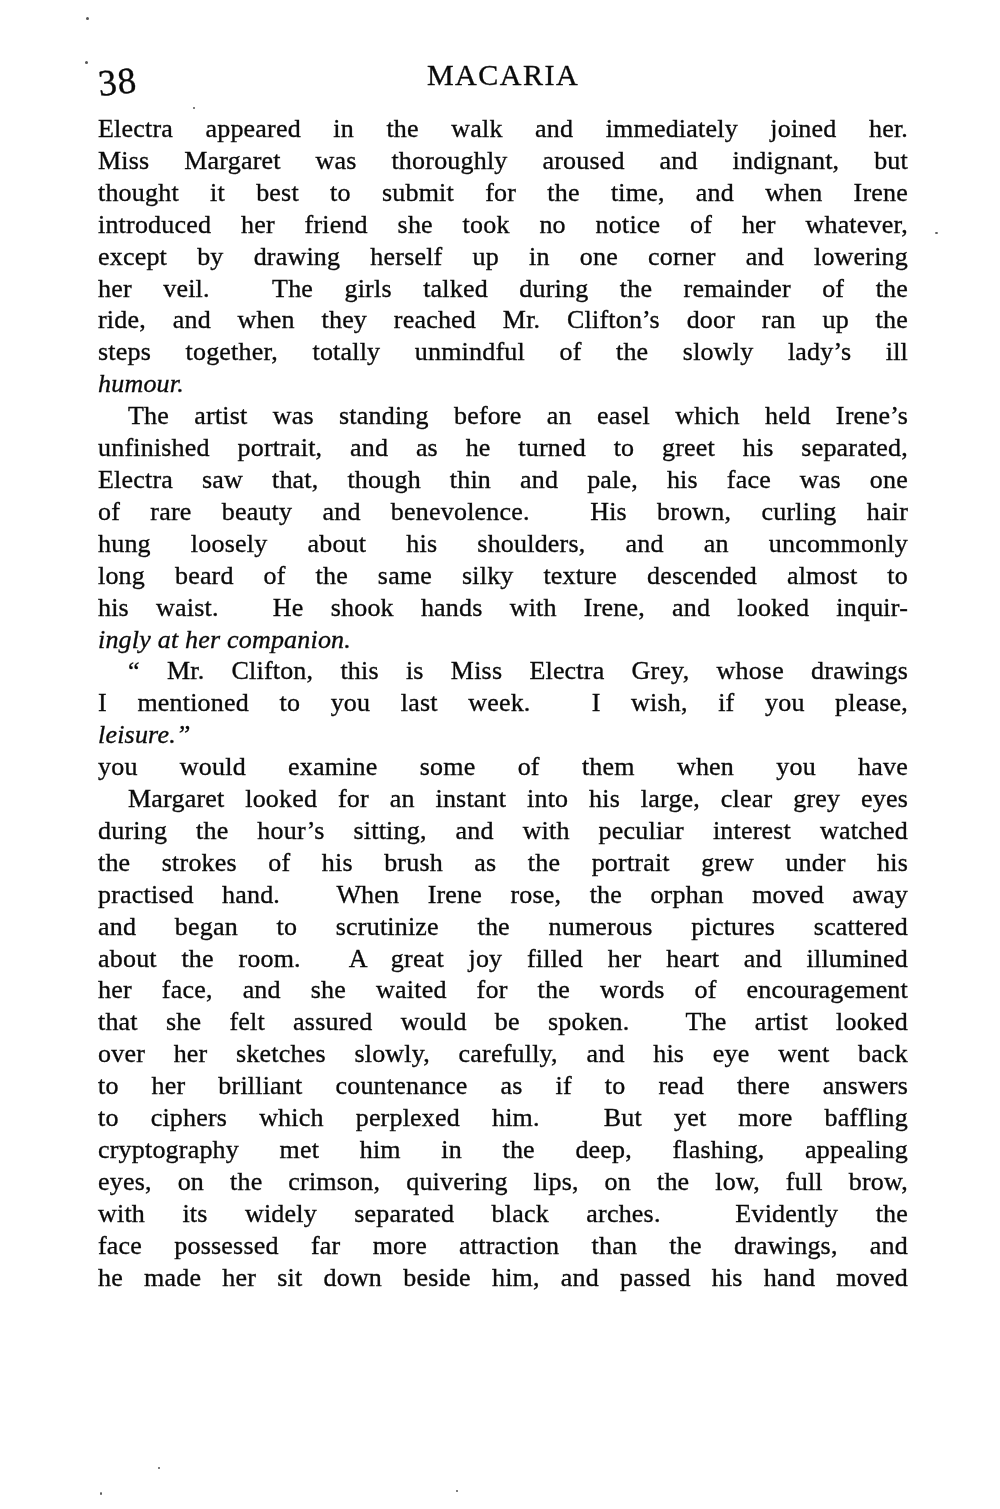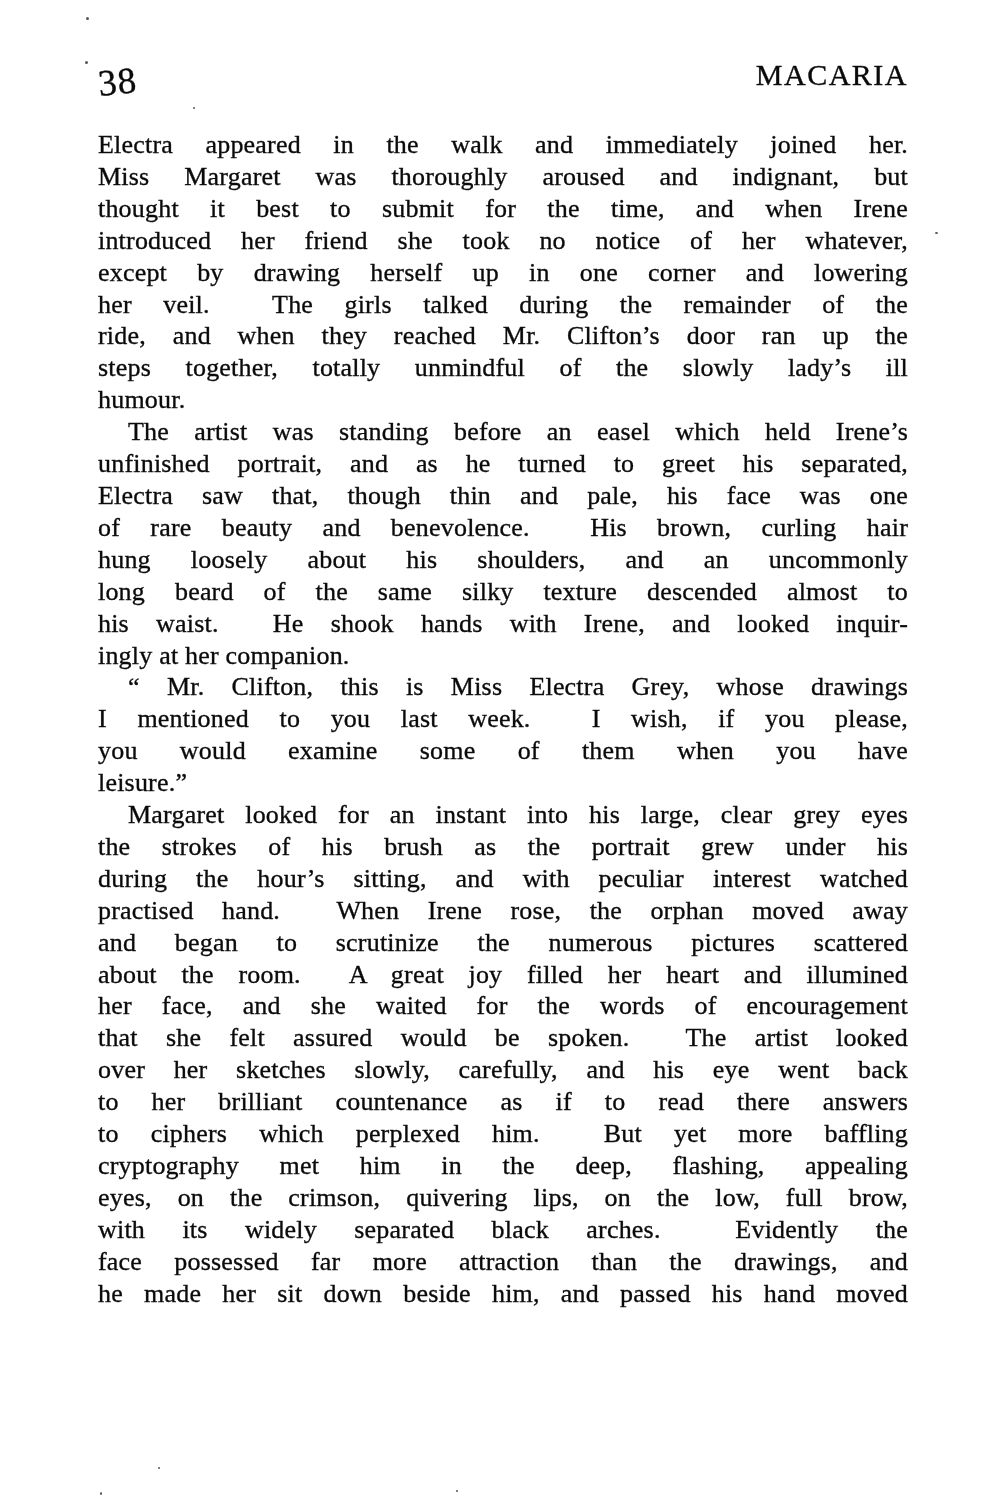--- a/index.html
+++ b/index.html
@@ -30,42 +30,41 @@
     top: 2px;
     font-size: 37px;
     transform: rotate(-6deg);
     letter-spacing: 1px;
   }
   .running-title {
     position: absolute;
     left: 0;
     right: 0;
     top: 0;
-    text-align: right;
+    text-align: center;
     font-size: 30px;
     letter-spacing: 1.5px;
   }
   .page-body {
     position: absolute;
     left: 98px;
     top: 113px;
     width: 810px;
-    margin-top: 16px;
   }
   .para { margin: 0; padding: 0; }
   .line {
     font-size: 26px;
     line-height: 31.9px;
     text-align: justify;
     text-align-last: justify;
     text-justify: inter-word;
     letter-spacing: 0.2px;
     white-space: normal;
   }
-  .line.last { text-align-last: left; }
+  .line.last { text-align-last: left; font-style: italic; }
   .line.indent { text-indent: 30px; }
   .speck {
     position: absolute;
     background: #2a2a2a;
     border-radius: 50%;
     width: 3px;
     height: 3px;
     opacity: 0.8;
   }
 </style>
@@ -97,27 +96,27 @@
         <div class="line">Electra saw that, though thin and pale, his face was one</div>
         <div class="line">of rare beauty and benevolence.&nbsp; His brown, curling hair</div>
         <div class="line">hung loosely about his shoulders, and an uncommonly</div>
         <div class="line">long beard of the same silky texture descended almost to</div>
         <div class="line">his waist.&nbsp; He shook hands with Irene, and looked inquir-</div>
         <div class="line last">ingly at her companion.</div>
       </div>
       <div class="para">
         <div class="line indent">“ Mr. Clifton, this is Miss Electra Grey, whose drawings</div>
         <div class="line">I mentioned to you last week.&nbsp; I wish, if you please,</div>
+        <div class="line last">leisure.”</div>
         <div class="line">you would examine some of them when you have</div>
-        <div class="line last">leisure.”</div>
       </div>
       <div class="para">
         <div class="line indent">Margaret looked for an instant into his large, clear grey eyes</div>
+        <div class="line">during the hour’s sitting, and with peculiar interest watched</div>
         <div class="line">the strokes of his brush as the portrait grew under his</div>
-        <div class="line">during the hour’s sitting, and with peculiar interest watched</div>
         <div class="line">practised hand.&nbsp; When Irene rose, the orphan moved away</div>
         <div class="line">and began to scrutinize the numerous pictures scattered</div>
         <div class="line">about the room.&nbsp; A great joy filled her heart and illumined</div>
         <div class="line">her face, and she waited for the words of encouragement</div>
         <div class="line">that she felt assured would be spoken.&nbsp; The artist looked</div>
         <div class="line">over her sketches slowly, carefully, and his eye went back</div>
         <div class="line">to her brilliant countenance as if to read there answers</div>
         <div class="line">to ciphers which perplexed him.&nbsp; But yet more baffling</div>
         <div class="line">cryptography met him in the deep, flashing, appealing</div>
         <div class="line">eyes, on the crimson, quivering lips, on the low, full brow,</div>

